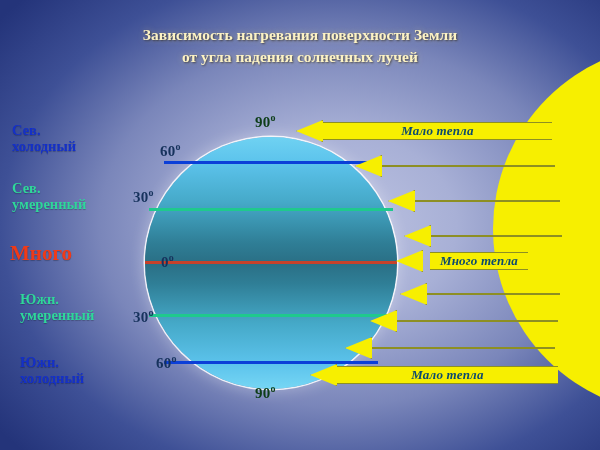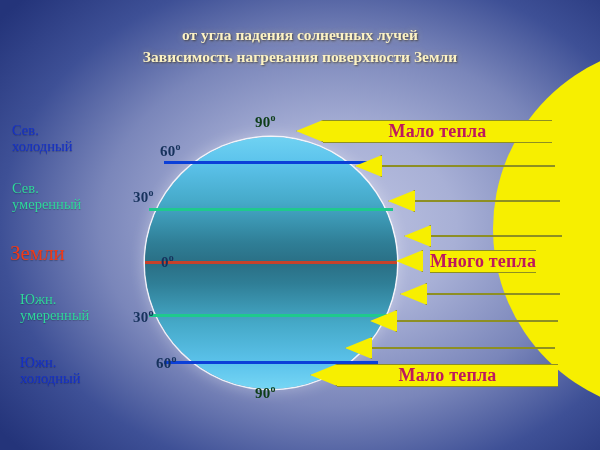--- a/index.html
+++ b/index.html
@@ -65,21 +65,21 @@
     letter-spacing:.3px;
     white-space:nowrap;
   }
   .deg.green{color:#0d3d18;text-align:right;}
   .deg sup{font-size:10px;vertical-align:super;}
 
   
   .zone{
     position:absolute;z-index:6;
     font-family:"Liberation Serif",serif;
-    font-weight:normal;
+    font-weight:bold;
     line-height:1.12;
     white-space:pre-line;
     text-shadow:0 1px 1px rgba(0,0,0,.25);
   }
   .zone.cold{color:#1430c8;font-size:14.5px;}
   .zone.temp{color:#2fd79a;font-size:14.5px;}
   .zone.hot{color:#ef3a18;font-size:21px;}
 
   
   .title{
@@ -110,36 +110,37 @@
   }
   .ray .shaft{
     flex:1 1 auto;
     background:#f7ef00;
     border-top:1px solid #8d8f23;
     border-bottom:1px solid #8d8f23;
     display:flex;align-items:center;justify-content:center;
   }
   .ray .lbl{
     font-family:"Liberation Serif",serif;
-    font-weight:bold;font-size:18px;
-    color:#be185d;
+    font-weight:bold;font-size:13px;
+    color:#0c4a6e;
     white-space:nowrap;
     letter-spacing:.2px;
+    font-style:italic;
   }
 </style>
 </head>
 <body>
 
 <div id="stage">
 
   <div class="sun"></div>
 
   <div class="title">
+    <div>Зависимость нагревания поверхности Земли</div>
     <div>от угла падения солнечных лучей</div>
-    <div>Зависимость нагревания поверхности Земли</div>
   </div>
 
   <div class="globe-wrap">
     <div class="globe">
       <div class="lat lat-60n"></div>
       <div class="lat lat-30n"></div>
       <div class="lat lat-00"></div>
       <div class="lat lat-30s"></div>
       <div class="lat lat-60s"></div>
     </div>
@@ -152,21 +153,21 @@
       <div class="deg" style="left: 117px; top: 252px; margin-left: 44px;"><span>0</span><sup>o</sup></div>
       <div class="deg" style="left: 133px; top: 307px;"><span>30</span><sup>o</sup></div>
       <div class="deg" style="left: 156px; top: 353px;"><span>60</span><sup>o</sup></div>
       <div class="deg green" style="left: 255px; top: 383px;"><span>90</span><sup>o</sup></div>
     </div>
   <div id="zones">
       <div class="zone cold" style="left: 12px; top: 122px;">Сев.
 холодный</div>
       <div class="zone temp" style="left: 12px; top: 180px;">Сев.
 умеренный</div>
-      <div class="zone hot" style="left: 10px; top: 242px;">Земли</div>
+      <div class="zone hot" style="left: 10px; top: 242px;">Много</div>
       <div class="zone temp" style="left: 20px; top: 291px;">Южн.
 умеренный</div>
       <div class="zone cold" style="left: 20px; top: 354px;">Южн.
 холодный</div>
     </div>
   <div id="rays">
       <div class="ray" style="left: 296px; top: 120px; width: 256px; height: 22px;">
         <div class="head"></div>
         <div class="shaft">
           <span class="lbl">Мало тепла</span>

